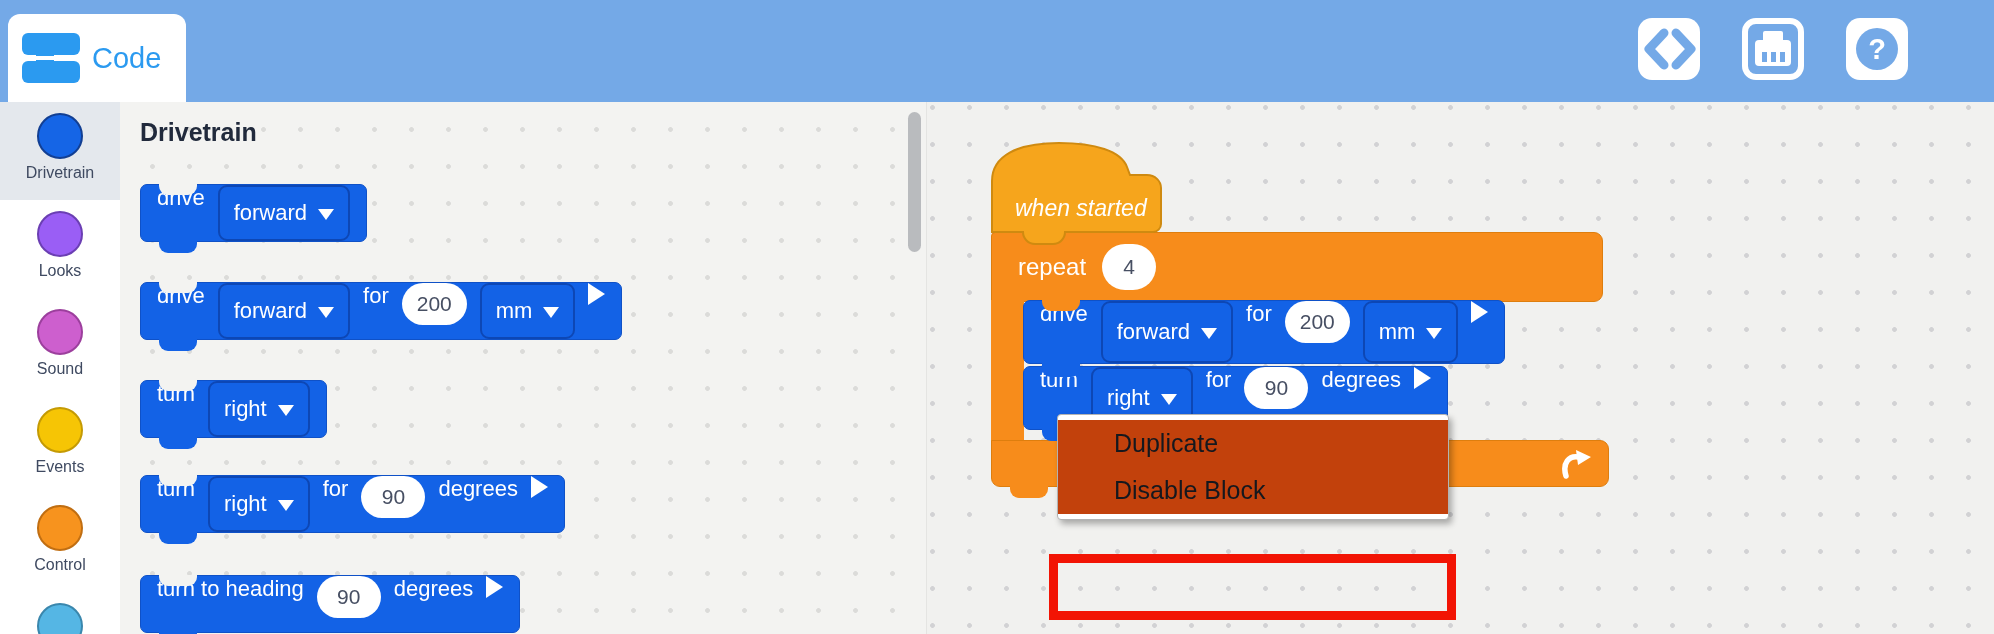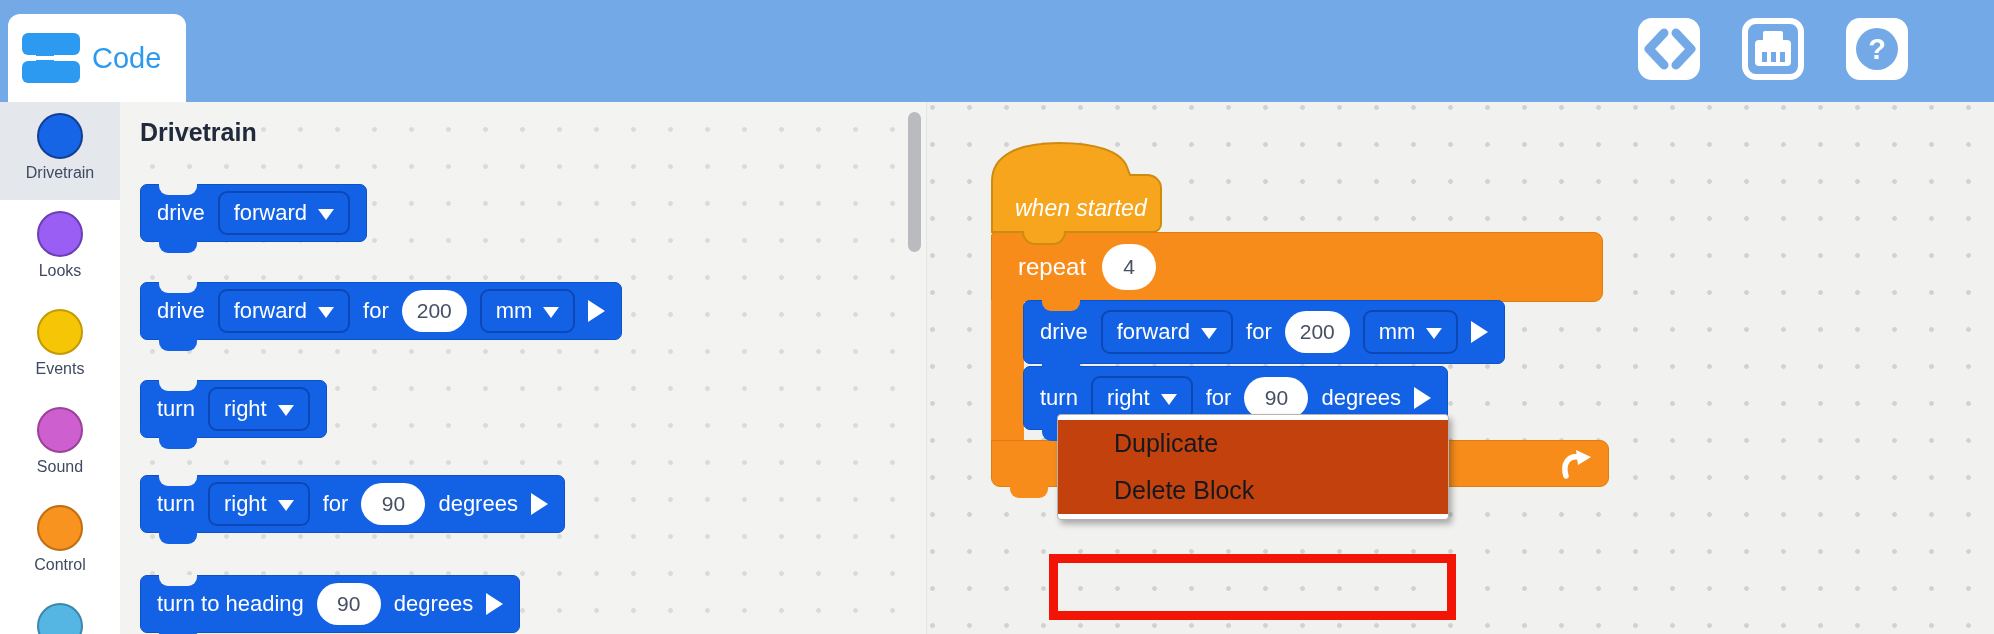--- a/index.html
+++ b/index.html
@@ -33,21 +33,21 @@
     position:absolute; left:120px; top:102px; width:806px; height:532px; overflow:hidden;
     background-color:#f3f3f1;
     background-image:radial-gradient(#dbdbd9 2px, transparent 2.8px);
     background-size:37px 37px; background-position:14px 9px;
   }
   .palette-header { position:absolute; left:20px; top:16px; font-size:25px; font-weight:bold; color:#212a3c; }
 
   
   .block {
     position:absolute; height:58px; background:#1362e6; border:1px solid #0f51c7;
-    border-radius:7px; display:inline-flex; align-items:center;
+    border-radius:7px; display:inline-flex; 
     padding:0 16px; gap:13px; color:#fff; font-size:22px; white-space:nowrap; cursor:pointer;
   }
   .block::before { 
     content:""; position:absolute; top:-1px; left:18px; width:38px; height:11px;
     border-radius:0 0 9px 9px; background:var(--surface,#f3f3f1);
   }
   .block::after { 
     content:""; position:absolute; bottom:-12px; left:18px; width:38px; height:12px;
     border-radius:0 0 9px 9px; background:inherit;
   }
@@ -155,26 +155,26 @@
   <div class="sidebar" id="sidebar">
       <div class="cat selected">
         <span class="cat-circle" style="background: rgb(21, 101, 230); border-color: rgb(18, 63, 147);"></span>
         <span class="cat-label">Drivetrain</span>
       </div>
       <div class="cat">
         <span class="cat-circle" style="background: rgb(154, 94, 245); border-color: rgb(107, 63, 179);"></span>
         <span class="cat-label">Looks</span>
       </div>
       <div class="cat">
+        <span class="cat-circle" style="background: rgb(205, 95, 206); border-color: rgb(156, 63, 157);"></span>
+        <span class="cat-label">Sound</span>
+      </div>
+      <div class="cat">
         <span class="cat-circle" style="background: rgb(246, 197, 5); border-color: rgb(196, 154, 4);"></span>
         <span class="cat-label">Events</span>
-      </div>
-      <div class="cat">
-        <span class="cat-circle" style="background: rgb(205, 95, 206); border-color: rgb(156, 63, 157);"></span>
-        <span class="cat-label">Sound</span>
       </div>
       <div class="cat">
         <span class="cat-circle" style="background: rgb(247, 147, 30); border-color: rgb(192, 110, 18);"></span>
         <span class="cat-label">Control</span>
       </div>
       <div class="cat">
         <span class="cat-circle" style="background: rgb(85, 182, 228); border-color: rgb(58, 135, 173);"></span>
         <span class="cat-label"></span>
       </div>
     </div>
@@ -272,18 +272,18 @@
           <i class="caret"></i>
         </span>
         <span class="blk-t">for</span>
         <span class="oval">90</span>
         <span class="blk-t">degrees</span>
         <i class="play"></i>
       </div>
 
     <div class="ctx-menu" id="ctxmenu">
         <div class="ctx-item">Duplicate</div>
-        <div class="ctx-item">Delete Block</div>
+        <div class="ctx-item">Disable Block</div>
       </div>
 
     <div class="red-box"></div>
   </div>
 </div>
 
 </body></html>

